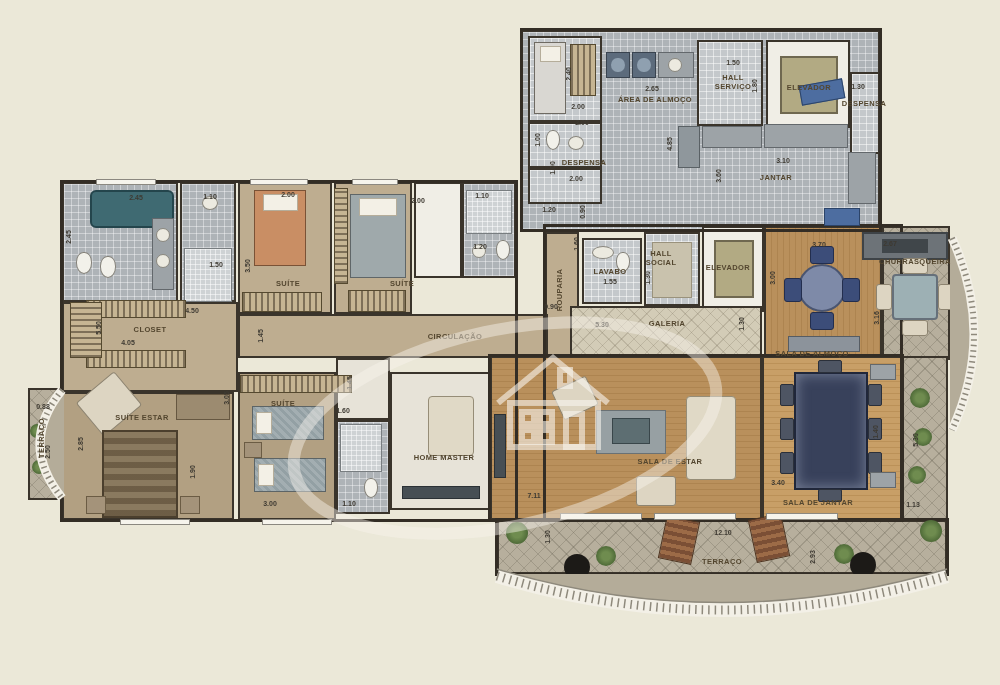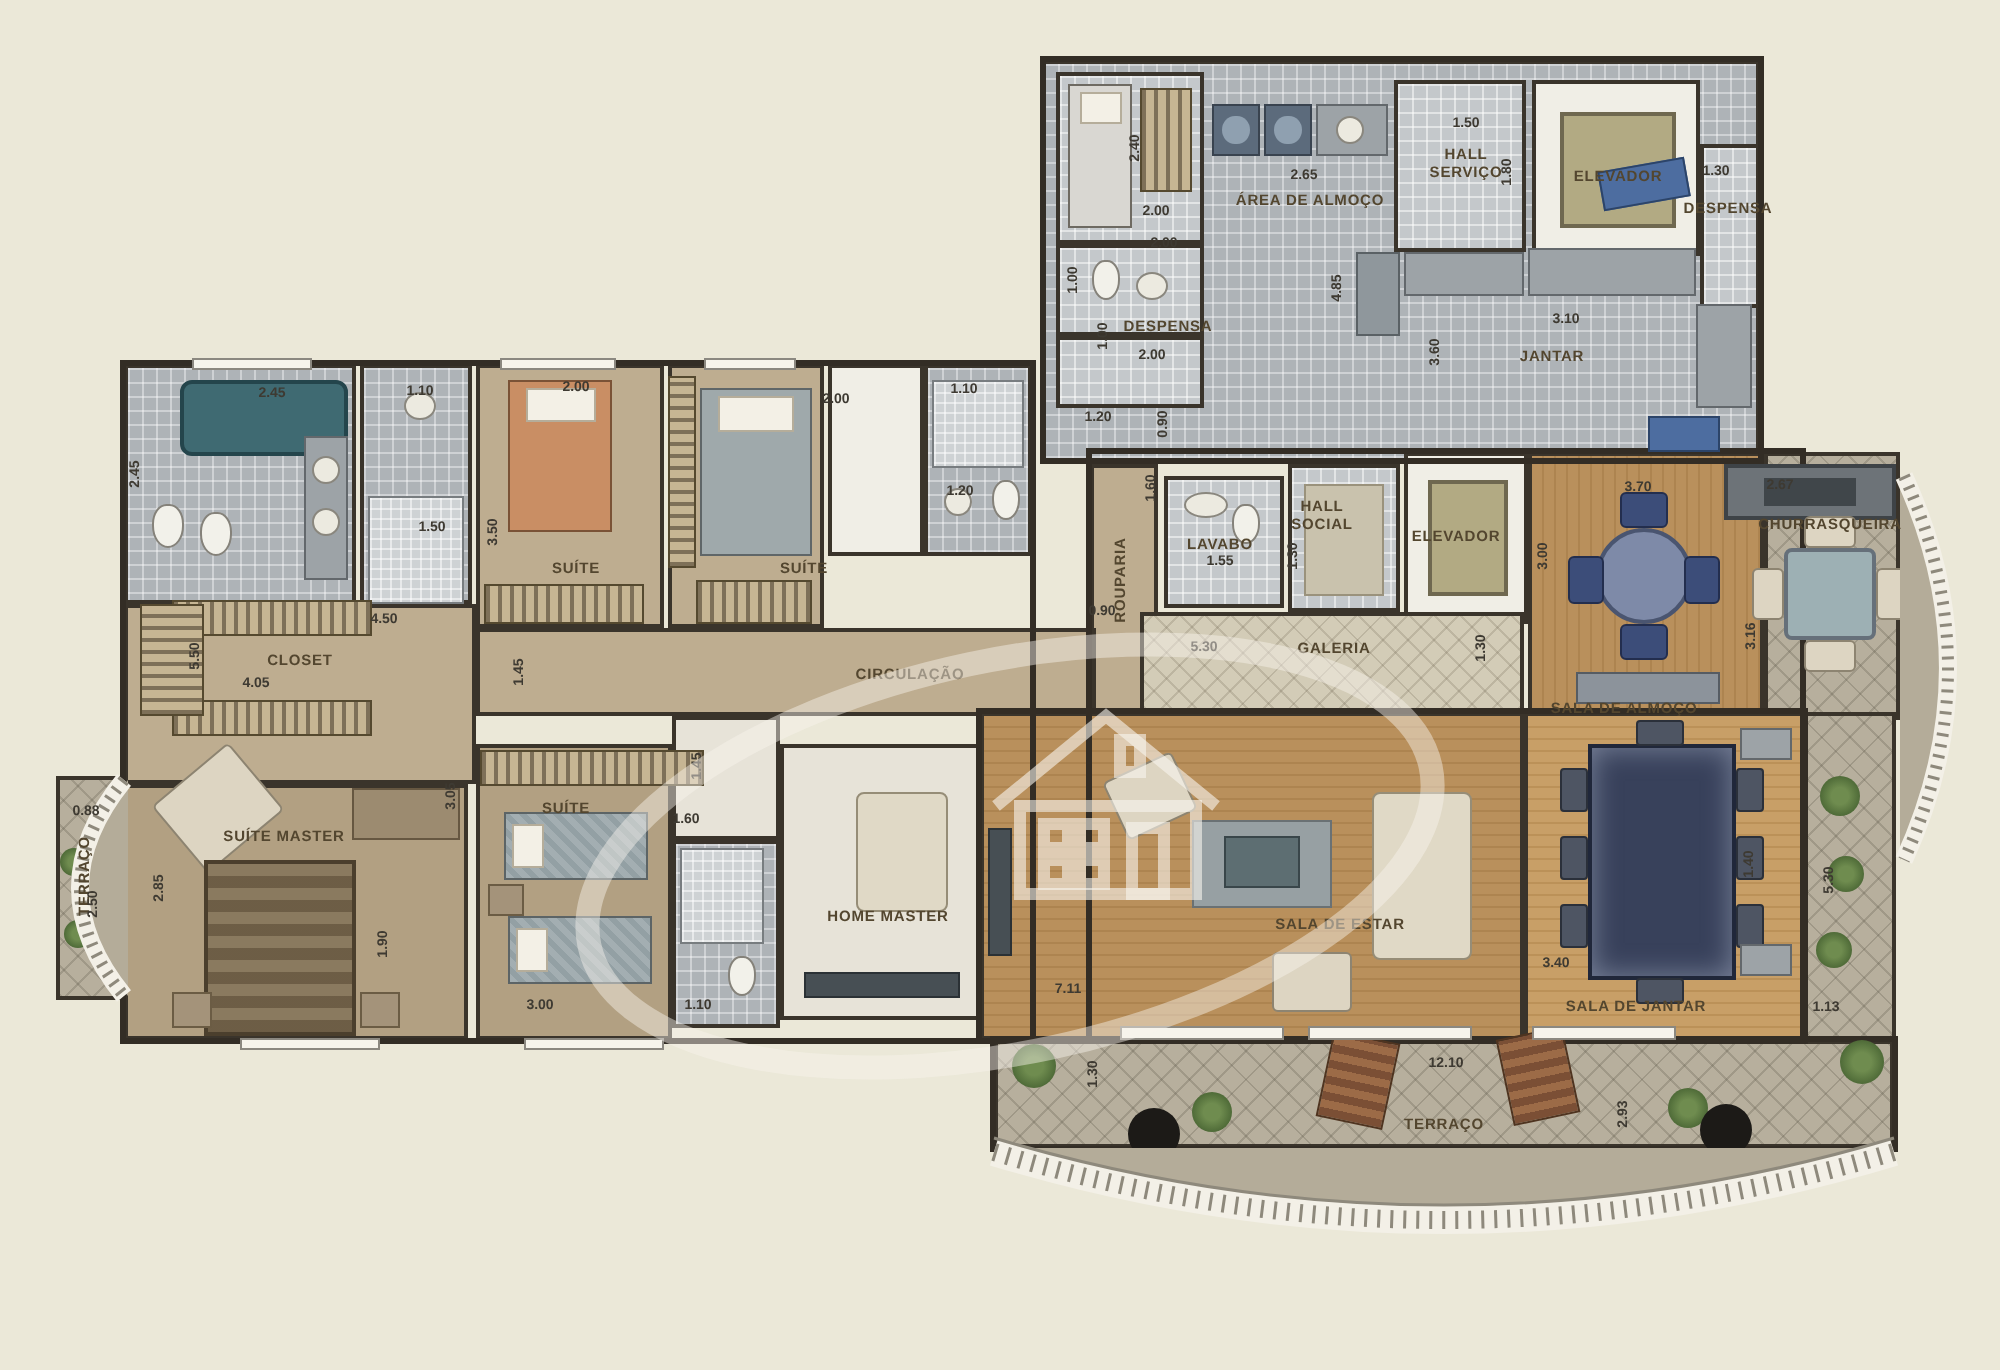--- a/index.html
+++ b/index.html
@@ -260,21 +260,21 @@
     <div class="lbl" style="left: 661px; top: 258px;">HALL
 SOCIAL</div>
     <div class="lbl" style="left: 728px; top: 268px;">ELEVADOR</div>
     <div class="lbl" style="left: 667px; top: 324px;">GALERIA</div>
     <div class="lbl" style="left: 812px; top: 318px; margin-top: 36px;">SALA DE ALMOÇO</div>
     <div class="lbl" style="left: 915px; top: 262px;">CHURRASQUEIRA</div>
     <div class="lbl" style="left: 288px; top: 284px;">SUÍTE</div>
     <div class="lbl" style="left: 402px; top: 284px;">SUÍTE</div>
     <div class="lbl" style="left: 150px; top: 330px;">CLOSET</div>
     <div class="lbl" style="left: 455px; top: 337px;">CIRCULAÇÃO</div>
-    <div class="lbl" style="left: 142px; top: 418px;">SUÍTE MASTER</div>
+    <div class="lbl" style="left: 142px; top: 418px;">SUÍTE ESTAR</div>
     <div class="lbl vert" style="left: 42px; top: 438px;">TERRAÇO</div>
     <div class="lbl" style="left: 283px; top: 404px;">SUÍTE</div>
     <div class="lbl" style="left: 444px; top: 458px;">HOME MASTER</div>
     <div class="lbl" style="left: 640px; top: 462px; margin-left: 30px;">SALA DE ESTAR</div>
     <div class="lbl" style="left: 818px; top: 503px;">SALA DE JANTAR</div>
     <div class="lbl" style="left: 722px; top: 562px;">TERRAÇO</div>
     <div class="dim vert" style="left: 568px; top: 74px;">2.40</div>
     <div class="dim" style="left: 578px; top: 106px;">2.00</div>
     <div class="dim" style="left: 652px; top: 88px;">2.65</div>
     <div class="dim" style="left: 733px; top: 62px;">1.50</div>

